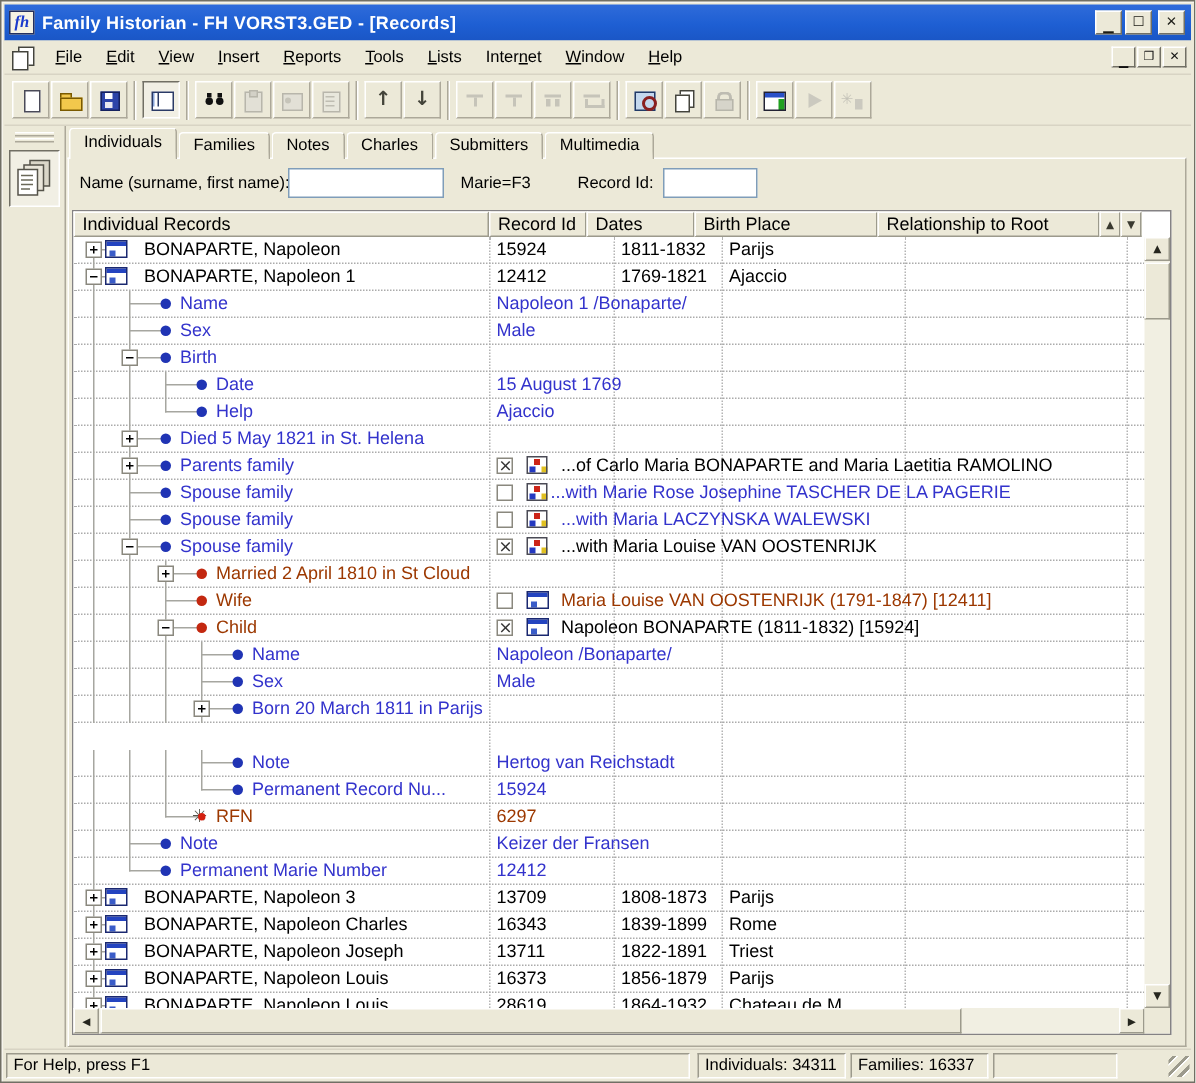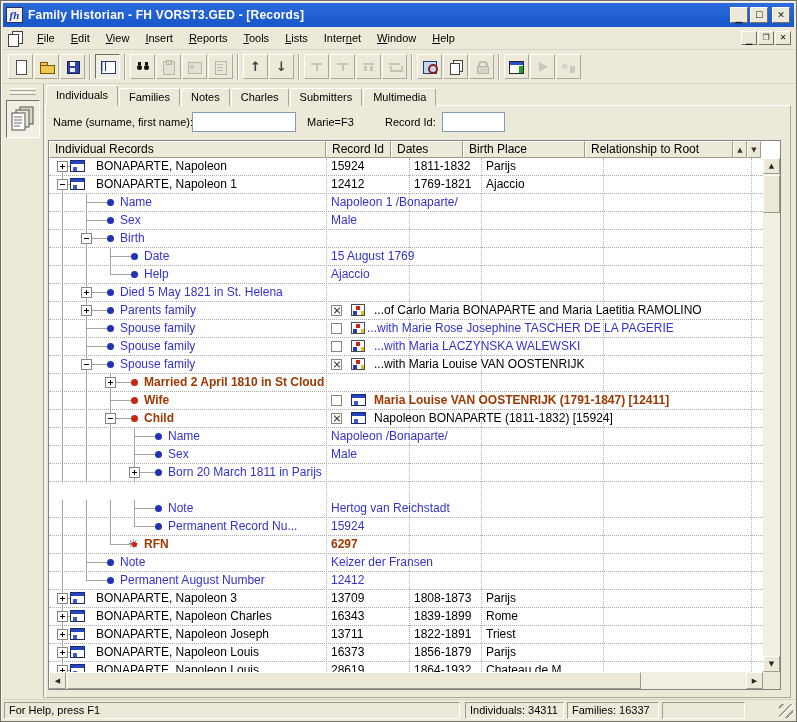--- a/index.html
+++ b/index.html
@@ -109,21 +109,21 @@
   .gridframe{position:absolute;left:48px;top:140px;width:733px;height:550px;background:#fff;border:1px solid #848284;}
   .gridheader{position:absolute;left:0;top:0;width:731px;height:17px;display:flex;}
   .hcell{height:17px;background:#ECE9D8;border:1px solid;border-color:#FFF #9C9A8C #9C9A8C #FFF;
     font-size:12px;line-height:15px;padding-left:5px;color:#000;overflow:hidden;white-space:nowrap;}
   .sortbtn{width:14px;height:17px;background:#ECE9D8;border:1px solid;border-color:#FFF #9C9A8C #9C9A8C #FFF;
     font:7px "DejaVu Sans",sans-serif;color:#3A3A30;display:flex;align-items:center;justify-content:center;padding:0;}
   .gridbody{position:absolute;left:0;top:17px;width:714px;height:514px;background:#fff;overflow:hidden;}
   .colline{position:absolute;top:0;bottom:0;width:0;border-left:1px dotted #B4B4B4;}
   .grow{position:absolute;left:0;width:714px;height:18px;border-bottom:1px dotted #ABABAB;}
   .grow span{position:absolute;top:0;height:17px;line-height:17px;font-size:12px;white-space:nowrap;}
-  .c-k{color:#000;} .c-b{color:#3333CC;} .c-m{color:#9C3800;font-weight:bold;}
+  .c-k{color:#000;} .c-b{color:#3333CC;} .c-m{color:#9C3800;}
   .vline{position:absolute;width:1px;background:#A6A6A0;}
   .hconn{position:absolute;top:8px;height:1px;background:#A6A6A0;}
   .expbox{position:absolute;top:3px;width:11px;height:11px;background:#fff;border:1px solid #8A887E;z-index:2;}
   .expbox::before{content:"";position:absolute;left:2px;top:4px;width:5px;height:1px;background:#000;}
   .expbox.plus::after{content:"";position:absolute;left:4px;top:2px;width:1px;height:5px;background:#000;}
   .bullet{position:absolute;top:5px;width:7px;height:7px;border-radius:50%;z-index:2;}
   .bullet.bb{background:#2034B4;} .bullet.rb{background:#C32810;}
   .ic-rec{position:absolute;width:15px;height:12px;background:#fff;border:1px solid #1A2870;z-index:2;
     background-image:linear-gradient(#2444C0,#2444C0),linear-gradient(#3A5CC8,#3A5CC8);
     background-size:100% 3px,4px 4px;background-position:0 0,2px 6px;background-repeat:no-repeat;}
@@ -543,21 +543,21 @@
           <div class="hconn" style="left: 37px; width: 24px;"></div>
           <div class="bullet bb" style="left: 58px;"></div>
           <span class="c-b" style="left: 71px;">Note</span>
           <span class="c-b" style="left: 282px;">Keizer der Fransen</span>
         </div>
         <div class="grow" style="top: 414px;">
           <div class="vline" style="left: 13px; top: 0px; height: 18px;"></div>
           <div class="vline" style="left: 37px; top: 0px; height: 9px;"></div>
           <div class="hconn" style="left: 37px; width: 24px;"></div>
           <div class="bullet bb" style="left: 58px;"></div>
-          <span class="c-b" style="left: 71px;">Permanent August Number</span>
+          <span class="c-b" style="left: 71px;">Permanent Marie Number</span>
           <span class="c-b" style="left: 282px;">12412</span>
         </div>
         <div class="grow" style="top: 432px;">
           <div class="vline" style="left: 13px; top: 0px; height: 18px;"></div>
           <div class="hconn" style="left: 13px; width: 9px;"></div>
           <div class="expbox plus" style="left: 8px;"></div>
           <div class="ic-rec" style="left: 21px; top: 2px;"></div>
           <span class="c-k" style="left: 47px;">BONAPARTE, Napoleon 3</span>
           <span class="c-k" style="left: 282px;">13709</span>
           <span class="c-k" style="left: 365px;">1808-1873</span>

